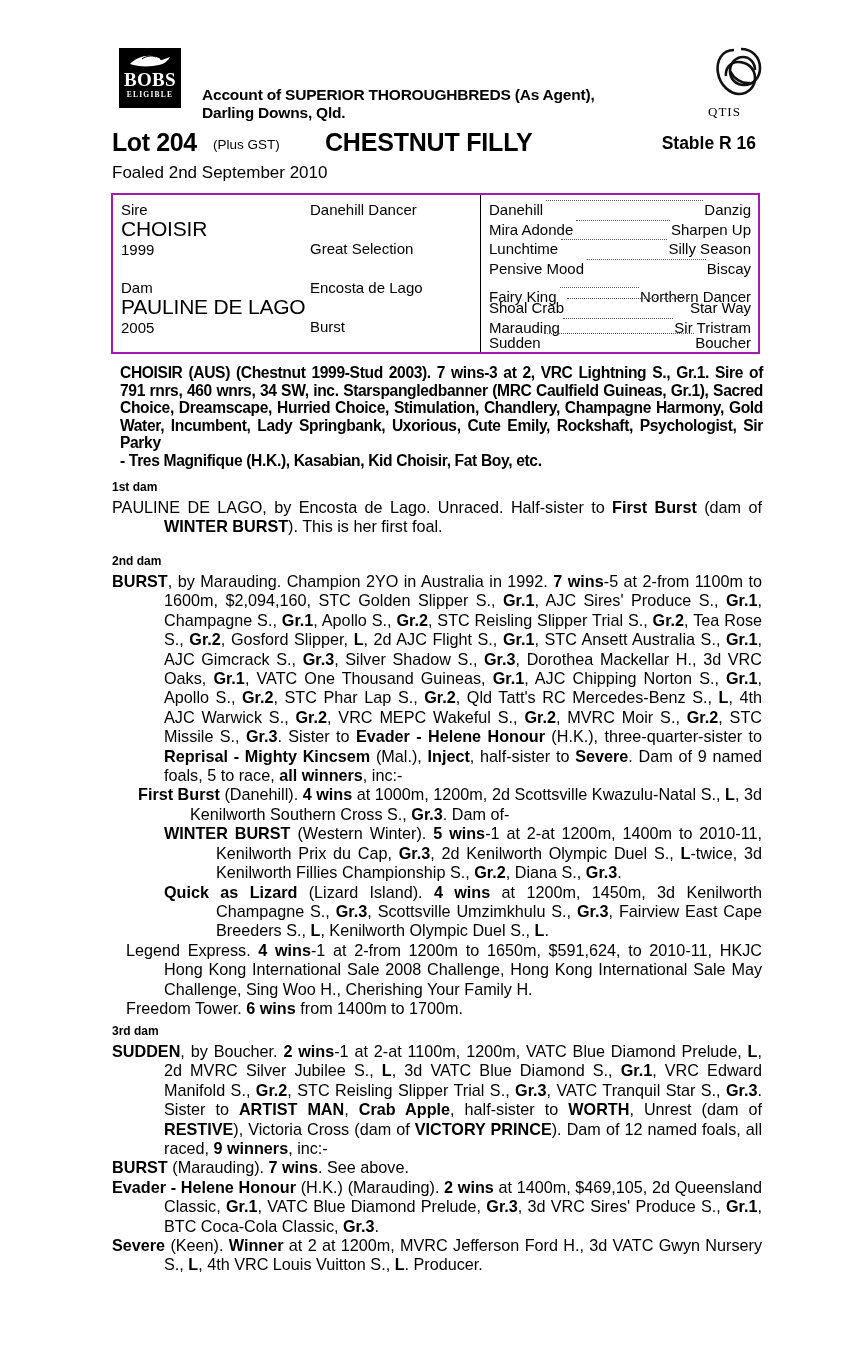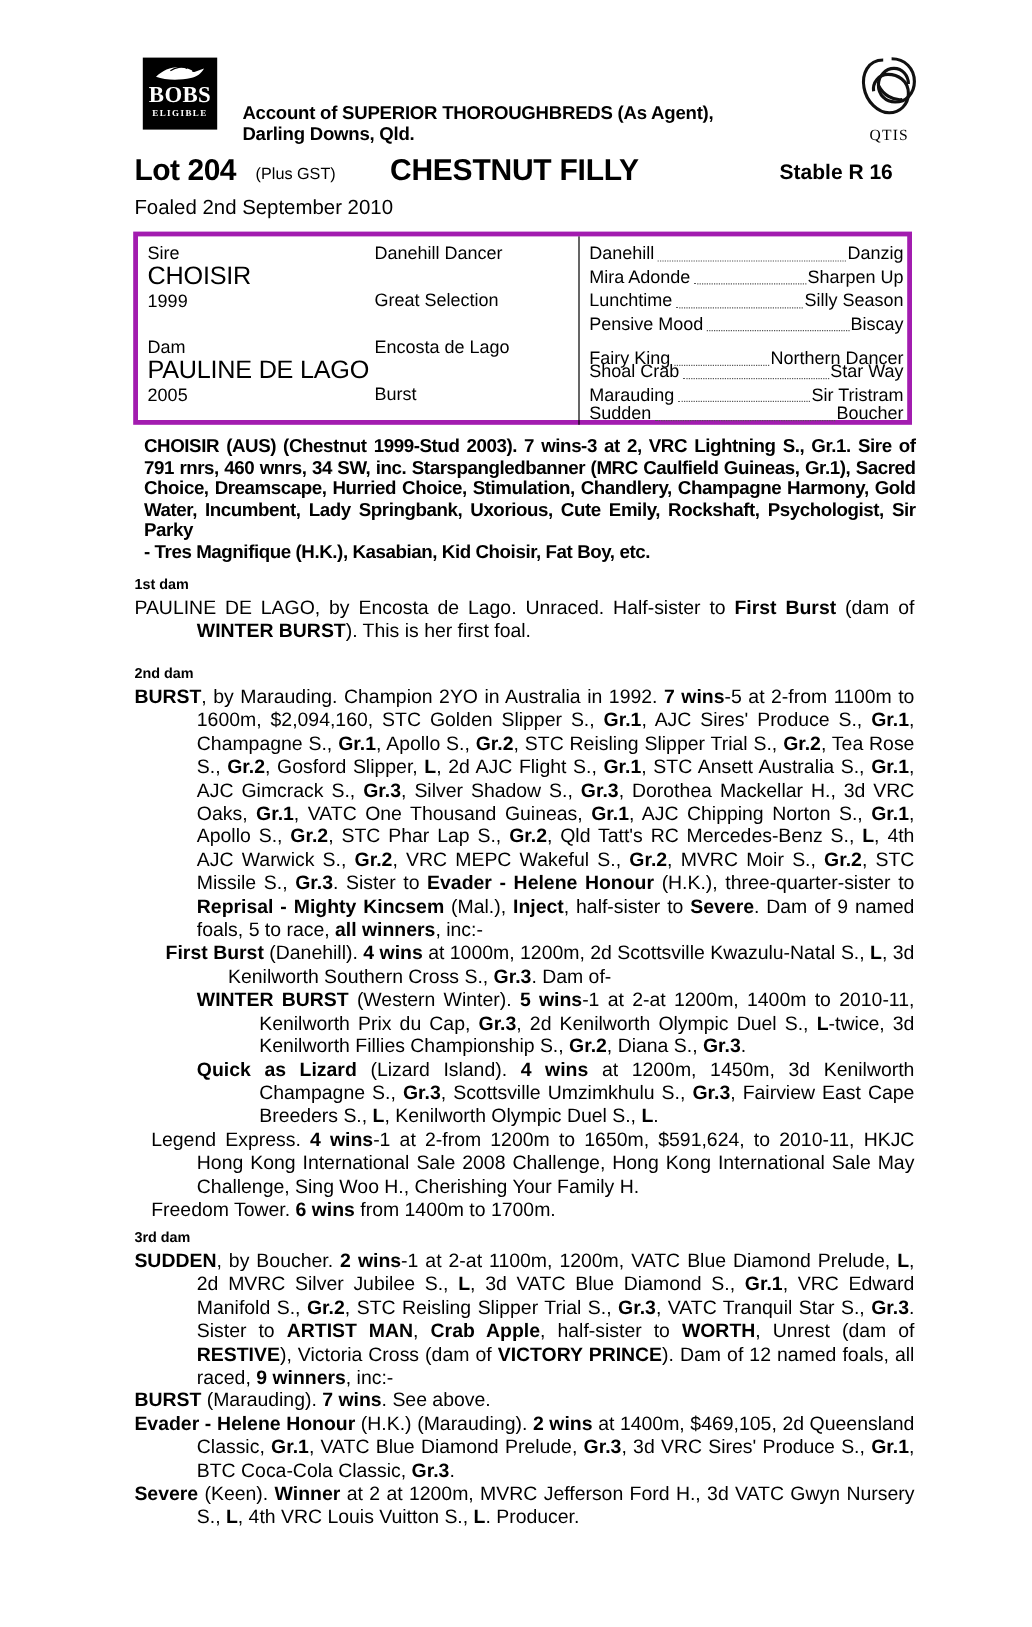--- a/index.html
+++ b/index.html
@@ -73,21 +73,20 @@
     line-height: 18px;
     letter-spacing: -0.2px;
   }
 
   .qtis-logo {
     position: absolute;
     left: 596px;
     top: 0px;
     width: 66px;
     height: 76px;
-    text-align: center;
   }
   .qtis-word {
     font-family: "Liberation Serif", serif;
     font-size: 13px;
     letter-spacing: 1px;
     margin-top: -2px;
   }
 
   
   .lotline {
@@ -116,21 +115,21 @@
     position: absolute;
     left: 213px;
     top: 0px;
     font-weight: bold;
     font-size: 25px;
     line-height: 28px;
     letter-spacing: -0.2px;
   }
   .lot-stable {
     position: absolute;
-    right: 16px;
+    right: 4px;
     top: 4px;
     font-weight: bold;
     font-size: 17.5px;
     line-height: 22px;
   }
 
   
   .subline {
     position: absolute;
     left: 112px;
@@ -159,21 +158,21 @@
     margin: 0 1px;
   }
 
   
   .ped-table {
     position: absolute;
     left: 111px;
     top: 193px;
     width: 649px;
     height: 161px;
-    border: 4px solid #a21caf;
+    border: 2px solid #a21caf;
     box-sizing: border-box;
   }
   .ped-col-div {
     position: absolute;
     left: 367px;
     top: 0;
     width: 1px;
     height: 157px;
     background: #000;
   }
@@ -186,21 +185,21 @@
   .c1 { left: 8px; }
   .c2 { left: 197px; }
   .c3 { left: 376px; width: 262px; }
   .ped-strong {
     font-weight: normal;
     font-size: 21px;
     letter-spacing: -0.2px;
   }
   .dotrow {
     display: flex;
-    align-items: flex-end;
+    align-items: flex-start;
     width: 262px;
   }
   .dotrow .dots {
     flex: 1 1 auto;
     border-bottom: 1.6px dotted #555;
     margin: 0 1px 4px 3px;
     min-width: 6px;
     height: 0;
   }
   .dotrow .r {

